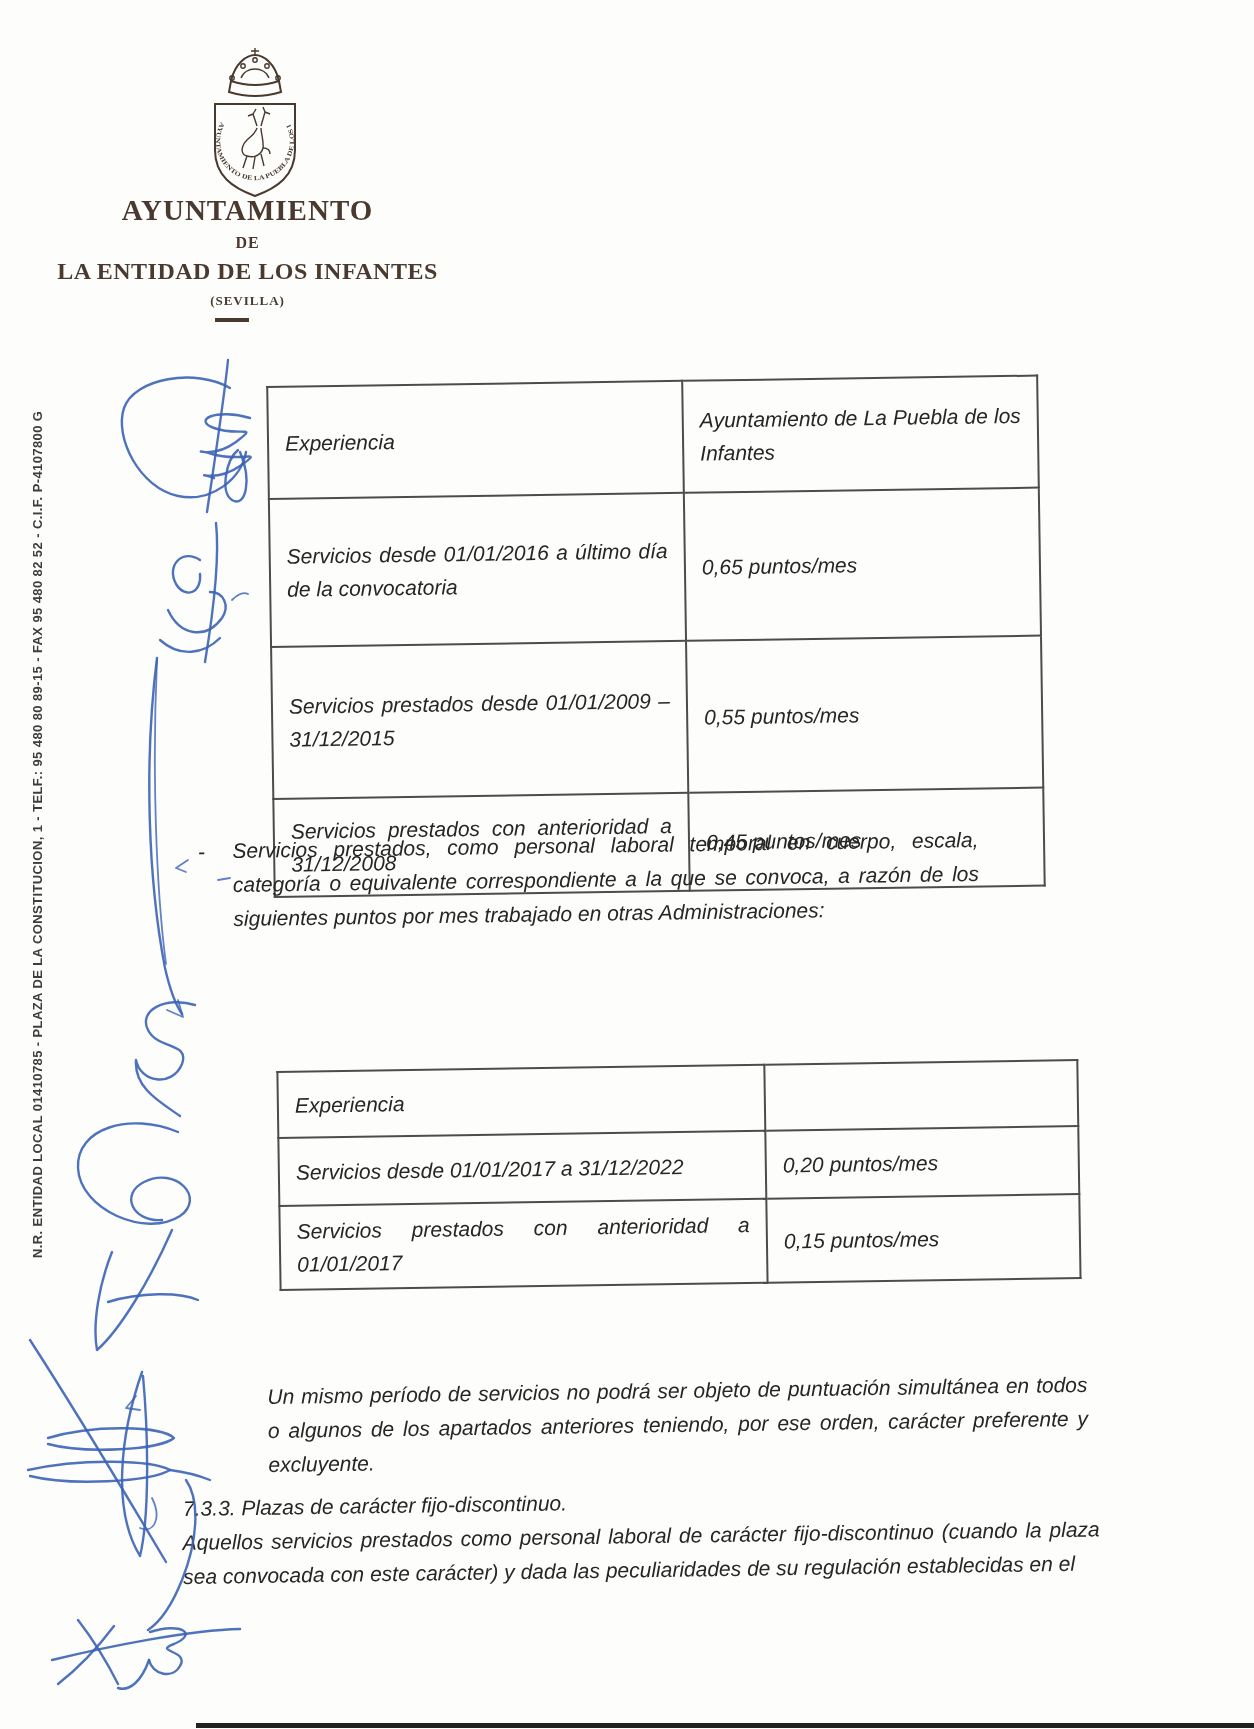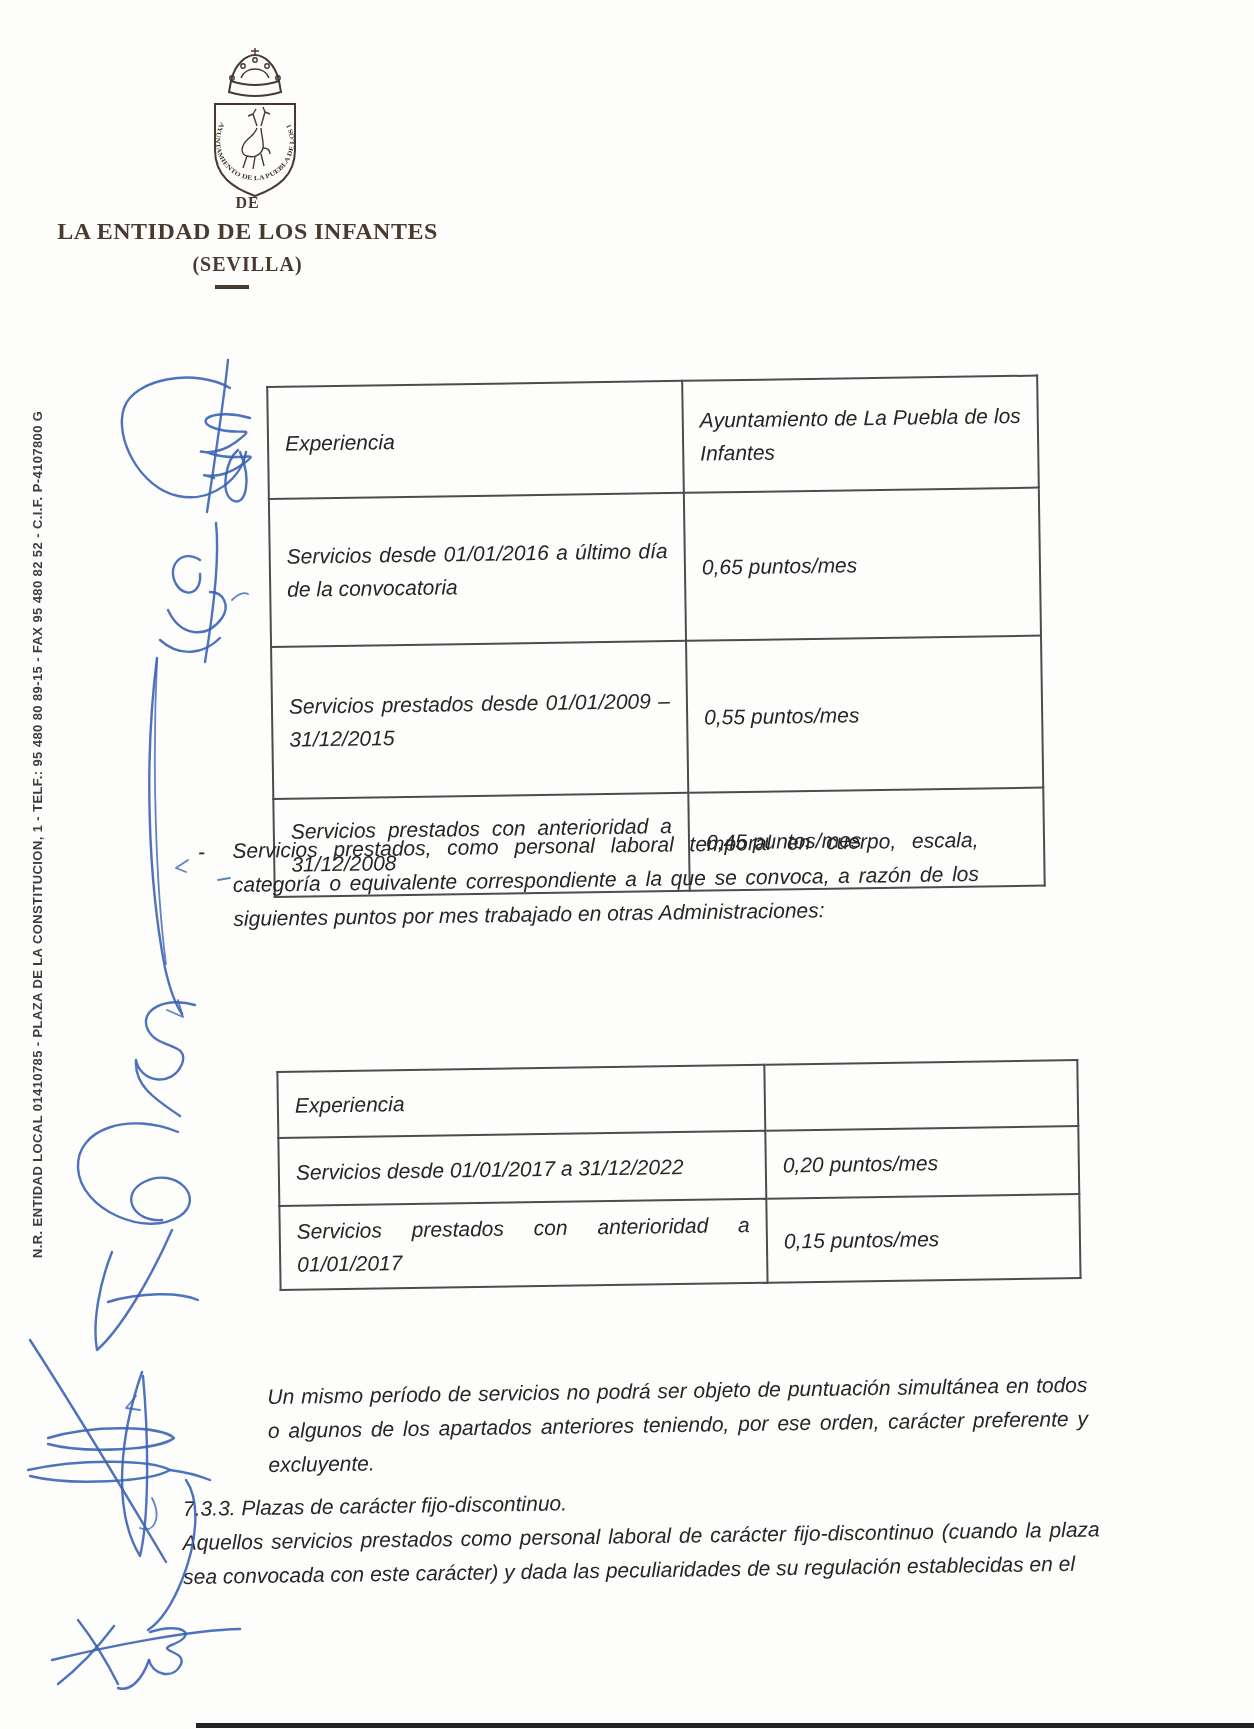--- a/index.html
+++ b/index.html
@@ -11,23 +11,23 @@
     font-family:"Liberation Sans",sans-serif;
   }
   
   .emblem{position:absolute;left:195px;top:46px;width:122px;height:152px;}
   .org-header{
     position:absolute;left:55px;top:194px;width:385px;
     text-align:center;color:#4a392e;
     font-family:"Liberation Serif",serif;font-weight:bold;
   }
   .org-line1{font-size:29px;letter-spacing:1px;}
-  .org-line2{font-size:16px;letter-spacing:1px;}
+  .org-line2{font-size:16px;margin-top:7px;letter-spacing:1px;}
   .org-line3{font-size:24px;margin-top:6px;letter-spacing:0.5px;white-space:nowrap;}
-  .org-line4{font-size:20px;margin-top:8px;letter-spacing:1px;}
+  .org-line4{font-size:13px;margin-top:8px;letter-spacing:1px;}
   .org-underline{width:34px;height:4px;background:#4a392e;margin:9px auto 0;transform:translateX(-16px);}
   
   .side-text{
     position:absolute;left:30px;top:418px;height:840px;
     writing-mode:vertical-rl;transform:rotate(180deg);
     font-size:13px;font-weight:bold;color:#3d3d3d;
     letter-spacing:0.4px;white-space:nowrap;
   }
   
   .tilt{transform:rotate(-0.85deg);transform-origin:0 50%;}
@@ -96,20 +96,21 @@
       <g>
         <path class="seal-thin" d="M 62 80 L 58 68 M 58 68 L 53 70 M 58 68 L 61 63 M 66 80 L 70 66 M 70 66 L 75 68 M 70 66 L 68 61"></path>
         <path class="seal-thin" d="M 62 82 C 60 88 56 90 52 94 C 46 100 45 108 52 110 C 58 112 66 110 68 102 C 69 95 66 88 66 82"></path>
         <path class="seal-thin" d="M 52 110 L 48 122 M 60 111 L 58 123 M 66 108 L 69 120"></path>
         <path class="seal-thin" d="M 68 102 C 72 102 75 104 75 108"></path>
       </g>
     </g>
   </svg>
 
   <div class="org-header">
+    <div class="org-line1">AYUNTAMIENTO</div>
     <div class="org-line2">DE</div>
     <div class="org-line3">LA ENTIDAD DE LOS INFANTES</div>
     <div class="org-line4">(SEVILLA)</div>
     <div class="org-underline"></div>
   </div>
 
   <div class="side-text">N.R. ENTIDAD LOCAL 01410785 - PLAZA DE LA CONSTITUCION, 1 - TELF.: 95 480 80 89-15 - FAX 95 480 82 52 - C.I.F. P-4107800 G</div>
 
   <table class="tbl t1 tilt">
     <colgroup>

